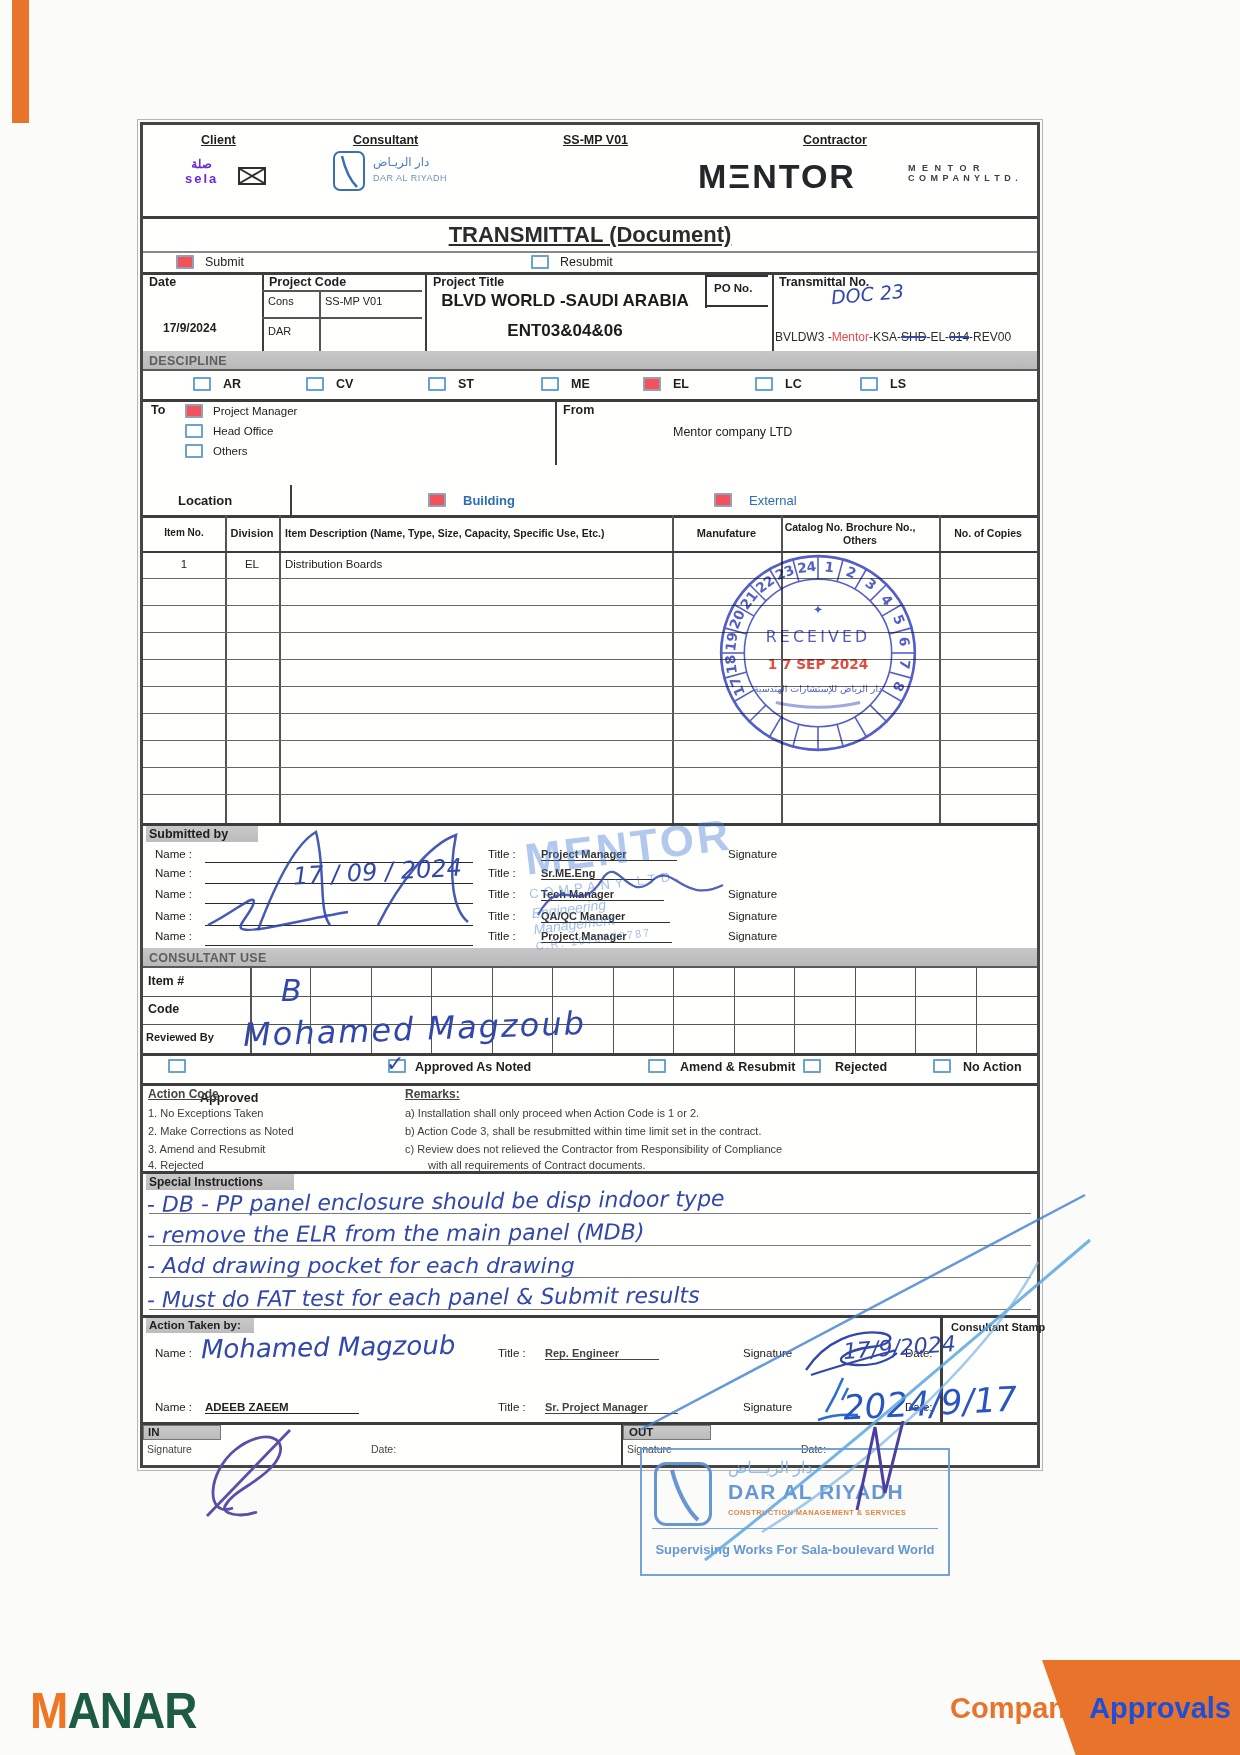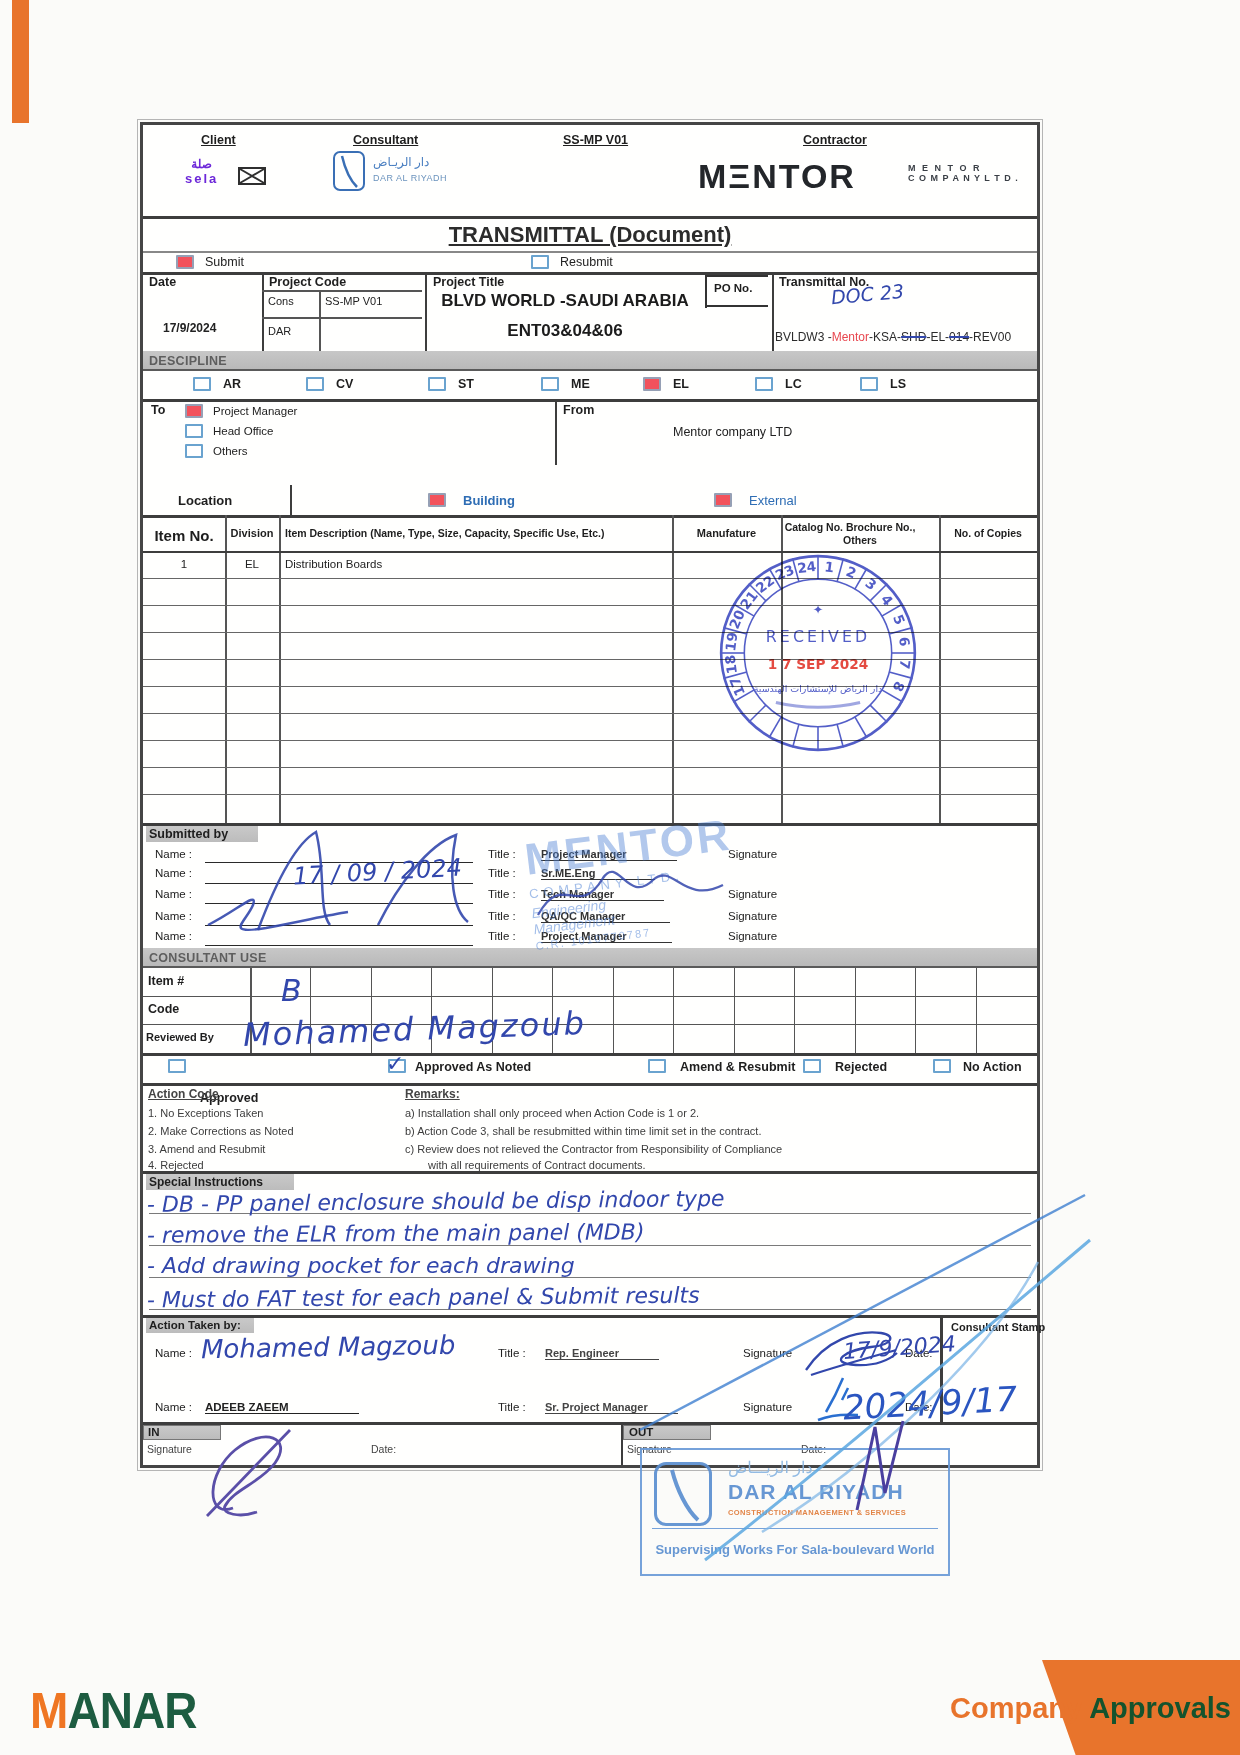--- a/index.html
+++ b/index.html
@@ -143,21 +143,21 @@
     <div class="cb on" style="left:571px;top:368px;"></div>
     <div class="abs lbl blue" style="left:606px;top:368px;font-size:13px;font-weight:normal;">External</div>
     <div class="hline" style="top:390px;height:2.5px;"></div>
 
     <div class="vline" style="left:82px;top:390px;height:308px;width:1.5px;background:#555;"></div>
     <div class="vline" style="left:136px;top:390px;height:308px;width:1.5px;background:#555;"></div>
     <div class="vline" style="left:529px;top:390px;height:308px;width:1.5px;background:#555;"></div>
     <div class="vline" style="left:638px;top:390px;height:308px;width:1.5px;background:#555;"></div>
     <div class="vline" style="left:796px;top:390px;height:308px;width:1.5px;background:#555;"></div>
 
-    <div class="abs lbl" style="left:0;width:82px;top:402px;text-align:center;font-size:15px;">Item No.</div>
+    <div class="abs lbl" style="left:0;width:82px;top:402px;text-align:center;font-size:10px;">Item No.</div>
     <div class="abs lbl" style="left:82px;width:54px;top:402px;text-align:center;font-size:11px;">Division</div>
     <div class="abs lbl" style="left:142px;top:402px;font-size:10.5px;">Item Description   (Name, Type, Size, Capacity, Specific Use, Etc.)</div>
     <div class="abs lbl" style="left:529px;width:109px;top:402px;text-align:center;font-size:11px;">Manufature</div>
     <div class="abs lbl" style="left:638px;width:138px;top:396px;text-align:center;font-size:10.5px;">Catalog No. Brochure No.,</div>
     <div class="abs lbl" style="left:638px;width:158px;top:409px;text-align:center;font-size:10.5px;">Others</div>
     <div class="abs lbl" style="left:796px;width:98px;top:402px;text-align:center;font-size:10.5px;">No. of Copies</div>
     <div class="hline" style="top:426px;height:2px;"></div>
 
     <div class="abs sm" style="left:0;width:82px;top:433px;text-align:center;font-size:11.5px;">1</div>
     <div class="abs sm" style="left:82px;width:54px;top:433px;text-align:center;font-size:11.5px;">EL</div>
@@ -406,16 +406,16 @@
     <path d="M12,95 L30,12 L40,78 L58,6" stroke="#4a3f9f" stroke-width="3" fill="none"></path>
   </svg>
 
   <div class="abs" style="left:30px;top:1682px;font-weight:800;font-size:50px;letter-spacing:-1px;transform:scaleX(.92);transform-origin:left;">
     <span style="color:#ef7623;">M</span><span style="color:#1d5c41;">ANAR</span>
   </div>
 
   <div class="abs" style="left:1042px;top:1660px;width:198px;height:95px;background:#e8742c;clip-path:polygon(0 0,100% 0,100% 100%,17% 100%);"></div>
   <div class="abs" style="left:950px;top:1692px;font-size:29px;font-weight:bold;white-space:nowrap;z-index:11;">
     <span style="color:#e8742c;">Company</span>
-    <span style="color:#14532d;">Approvals</span>
+    <span style="color:#1d4ed8;">Approvals</span>
   </div>
 
 </div>
 
 </body></html>

